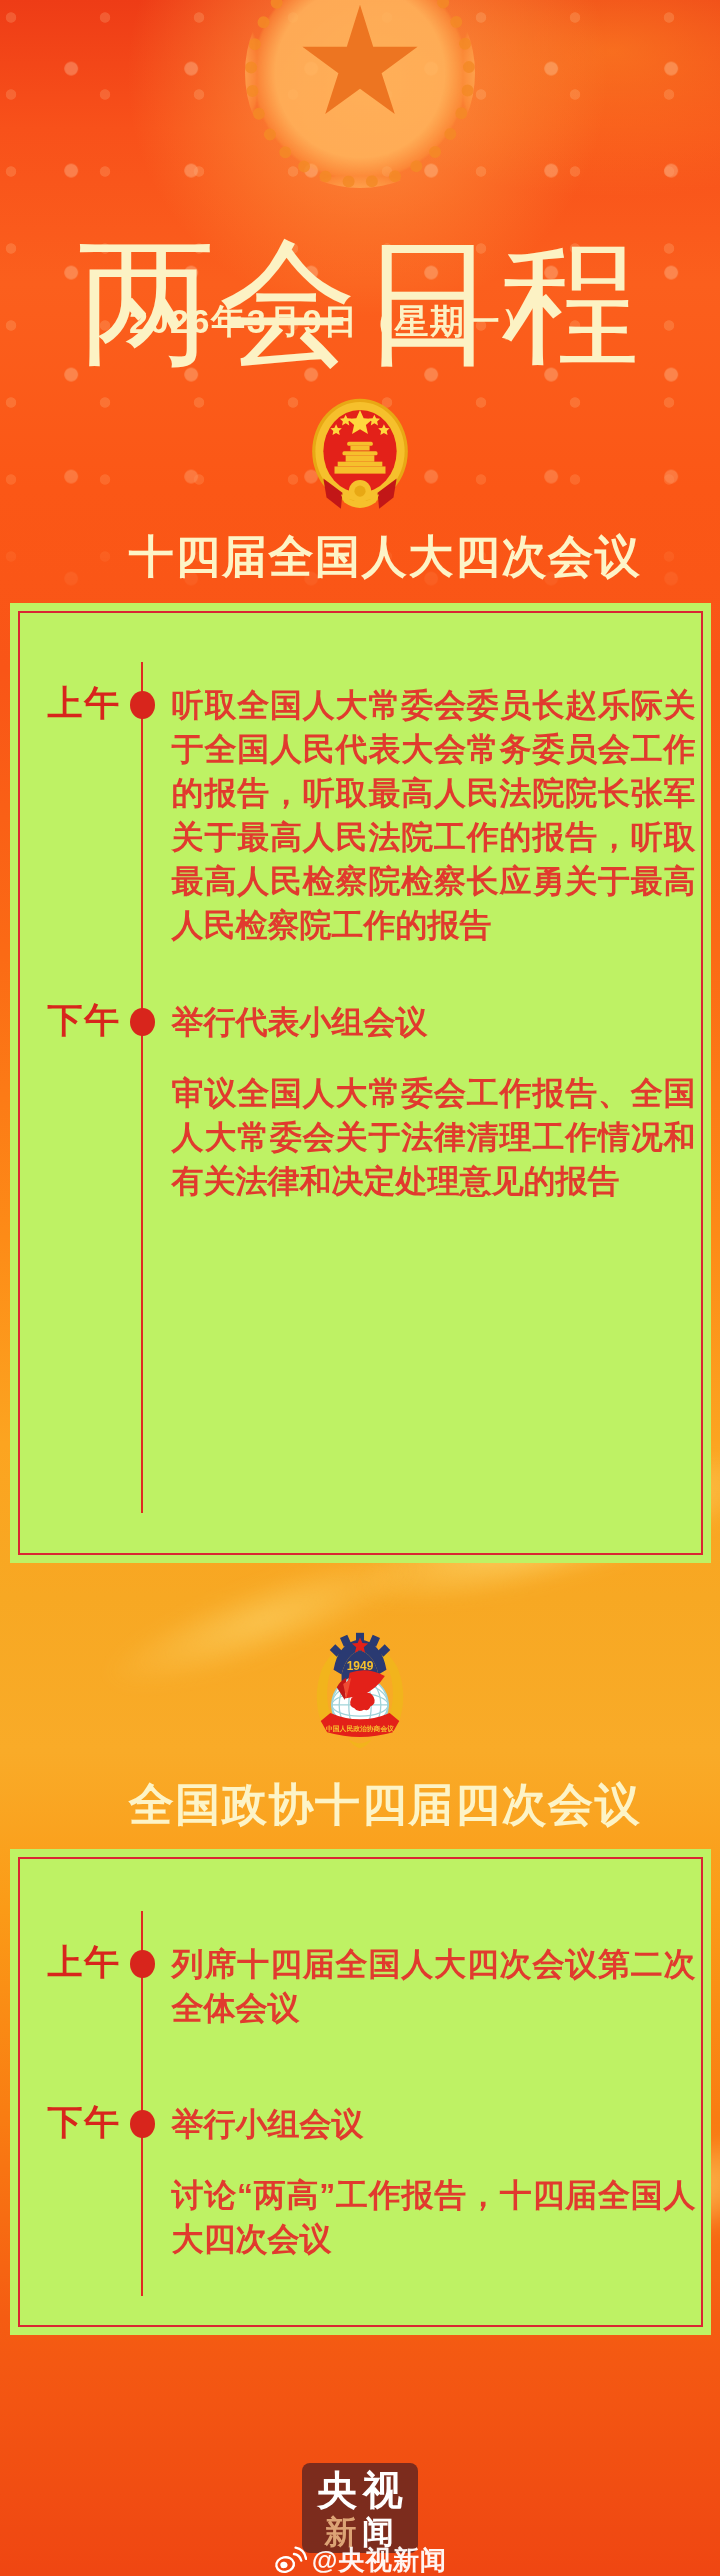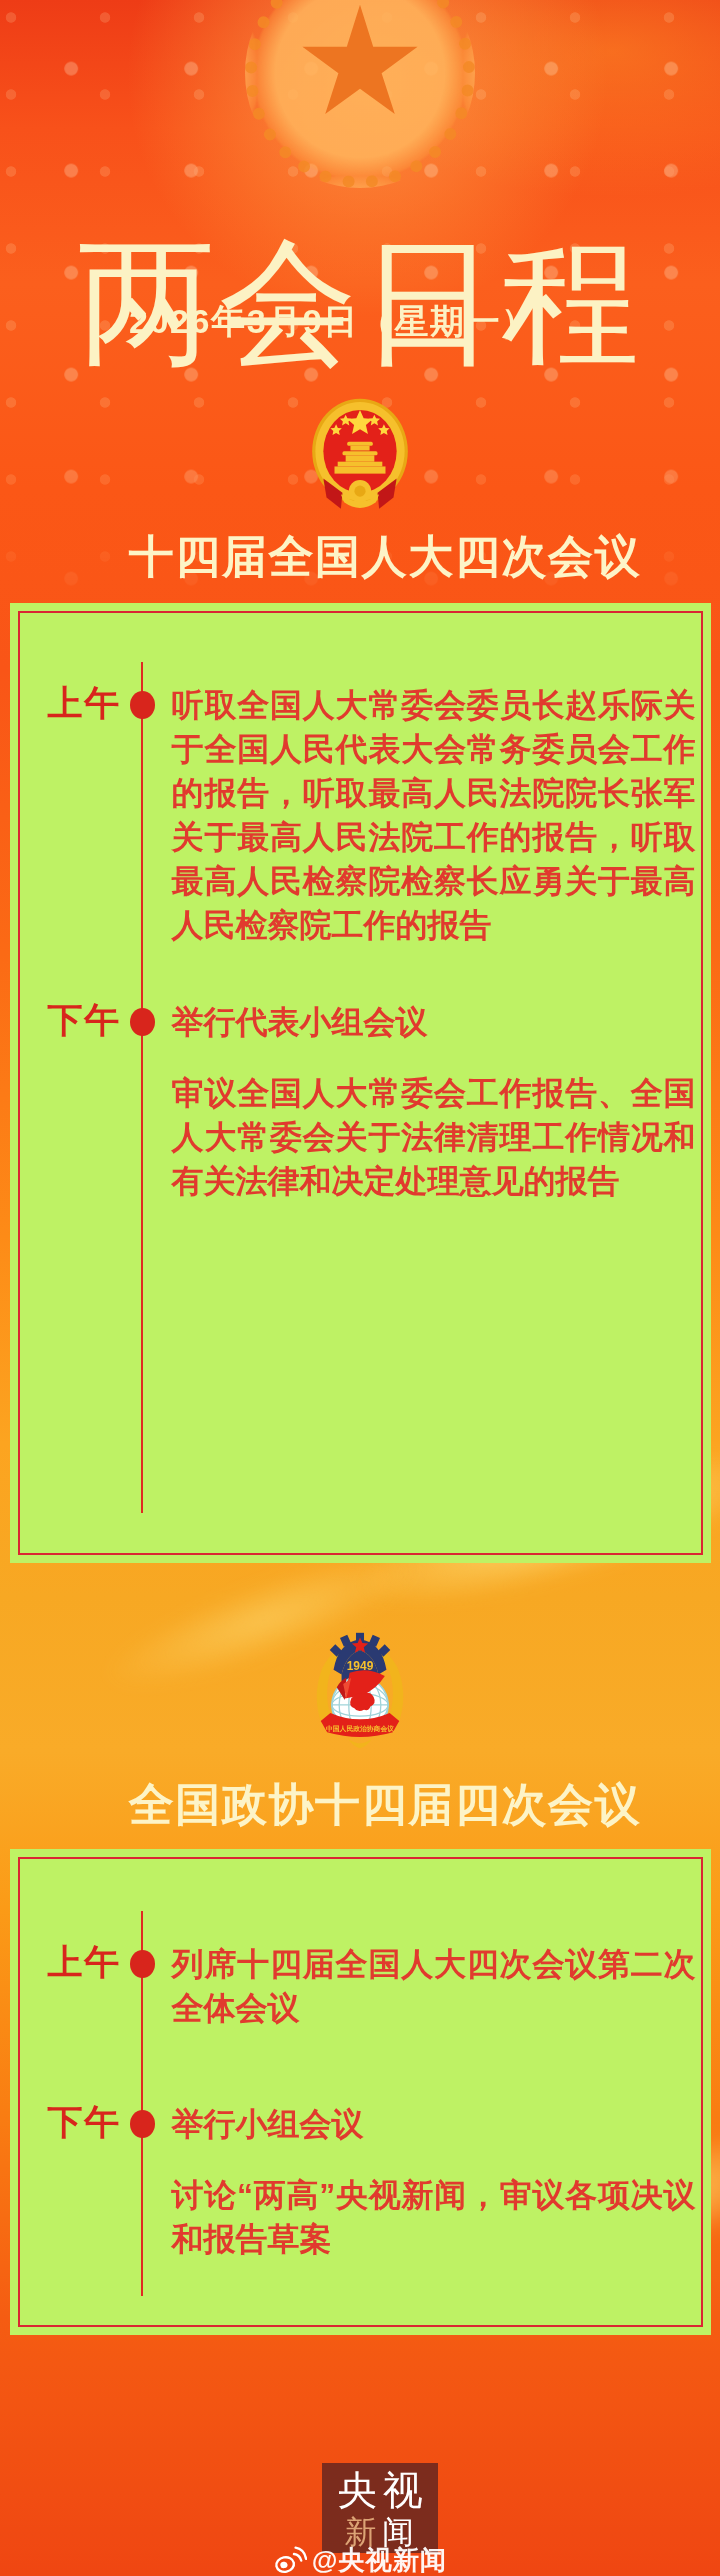--- a/index.html
+++ b/index.html
@@ -112,23 +112,23 @@
     background:#d8251c;border-radius:50%;
   }
   .entry p{
     margin:0 0 27px 0;width:524px;
     font-size:32px;line-height:44px;font-weight:600;color:#e13a2e;
     letter-spacing:0;text-align:justify;
   }
   .entry p:last-child{margin-bottom:0;}
   
   .cctv-logo{
-    position:absolute;left:380px;top:2463px;transform:translateX(-50%);
-    width:116px;height:90px;background:#7c2c1d;border-radius:0;
-    text-align:center;font-weight:400;color:#ffffff;
+    position:absolute;left:360px;top:2463px;transform:translateX(-50%);
+    width:116px;height:90px;background:#7c2c1d;border-radius:8px;
+    text-align:center;font-weight:700;color:#ffffff;
   }
   .cctv-logo .l1{margin-top:6.4px;font-size:40px;line-height:42px;letter-spacing:5.6px;padding-left:5.6px;}
   .cctv-logo .l2{font-size:32px;line-height:42px;letter-spacing:5.6px;padding-left:4px;}
   .cctv-logo .tan{color:#dca375;}
   .watermark{
     position:absolute;left:50%;top:2543px;transform:translateX(-50%);
     display:flex;align-items:center;gap:4.8px;color:rgba(255,255,255,.95);
     font-size:26.4px;font-weight:700;letter-spacing:0.8px;white-space:nowrap;
   }
 </style>
@@ -246,21 +246,21 @@
   <div class="entries">
     <div class="entry">
       <span class="plabel">上午</span>
       <span class="pdot"></span>
       <p>列席十四届全国人大四次会议第二次全体会议</p>
     </div>
     <div class="entry">
       <span class="plabel">下午</span>
       <span class="pdot"></span>
       <p>举行小组会议</p>
-      <p>讨论“两高”央视新闻，审议各项决议和报告草案</p>
+      <p>讨论“两高”工作报告，十四届全国人大四次会议</p>
     </div>
   </div>
 </div>
 
 <div class="cctv-logo">
   <div class="l1">央视</div>
   <div class="l2"><span class="tan">新</span><span>闻</span></div>
 </div>
 
 <div class="watermark">

